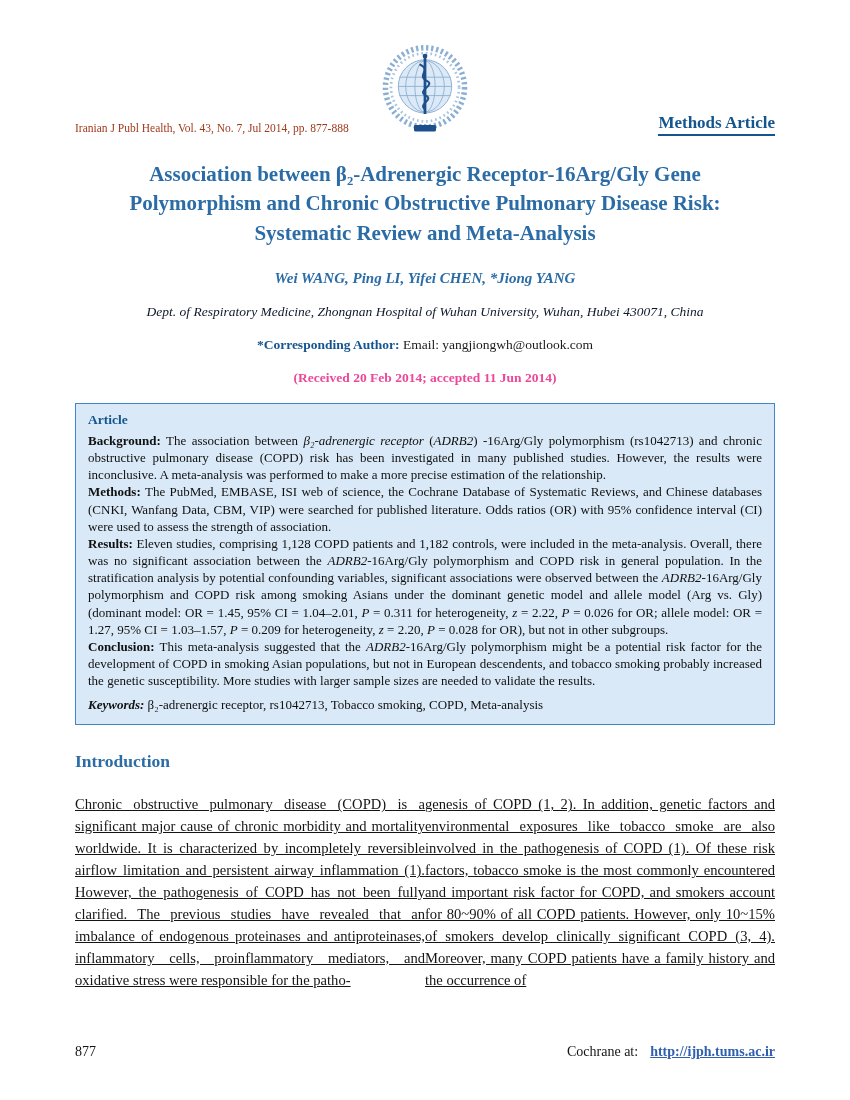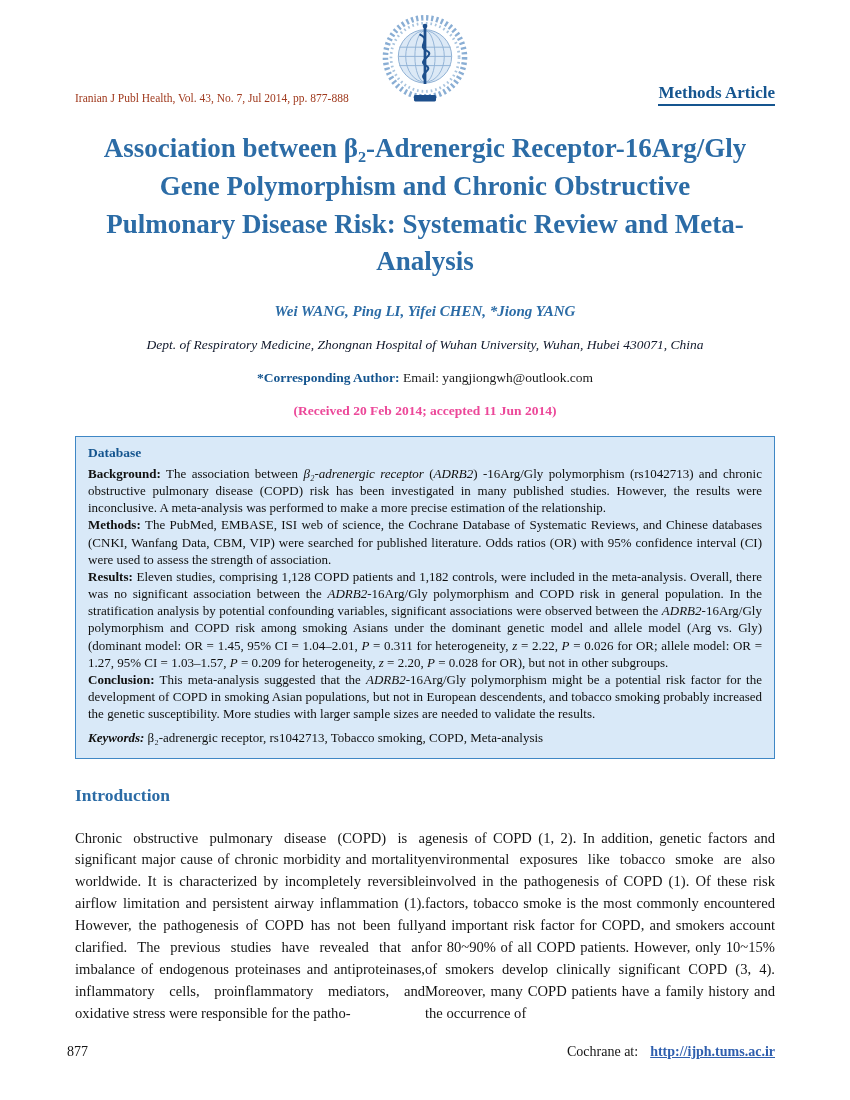--- a/index.html
+++ b/index.html
@@ -4,21 +4,21 @@
 <style>
   * { margin:0; padding:0; box-sizing:border-box; }
   html,body { background:#ffffff; }
   body {
     width:850px; height:1100px;
     font-family:"Liberation Serif", serif;
     color:#141414;
     position:relative;
     overflow:hidden;
   }
-  .page { position:relative; width:850px; height:1100px; padding:12px 75px 0 75px; }
+  .page { position:relative; width:850px; height:1100px; padding:42px 75px 0 75px; }
 
   .header-row {
     display:grid;
     grid-template-columns:1fr auto 1fr;
     align-items:end;
   }
   .journal-info {
     color:#a03a1e;
     font-size:11.5px;
     padding-bottom:6px;
@@ -33,21 +33,21 @@
     border-bottom:2px solid #15558f;
     padding-bottom:1px;
     margin-bottom:4px;
   }
 
   .title {
     margin:20px auto 0 auto;
     max-width:660px;
     text-align:center;
     color:#2c6ca6;
-    font-size:27px;
+    font-size:21px;
     font-weight:bold;
     line-height:1.4;
   }
   .authors {
     margin-top:22px;
     text-align:center;
     color:#2c6ca6;
     font-weight:bold;
     font-style:italic;
     font-size:15px;
@@ -98,31 +98,32 @@
 
   .intro-heading {
     margin-top:26px;
     color:#2c6ca6;
     font-weight:bold;
     font-size:17.5px;
   }
   .columns {
     margin-top:22px;
     display:flex;
+    text-decoration:underline;
   }
   .col {
     flex:1;
     font-size:14.6px;
     line-height:1.5;
     text-align:justify;
   }
 
   .footer {
     position:absolute;
-    left:67px; right:75px; bottom:40px;
+    left:75px; right:75px; bottom:40px;
     display:flex;
     justify-content:space-between;
     align-items:baseline;
     font-size:14px;
   }
   .available { display:flex; gap:12px; align-items:baseline; }
   .footer-link {
     color:#2f5fae;
     font-weight:bold;
     text-decoration:underline;
@@ -163,21 +164,21 @@
 
   <div class="affiliation">Dept. of Respiratory Medicine, Zhongnan Hospital of Wuhan University, Wuhan, Hubei 430071, China</div>
 
   <div class="corresponding">
     <span class="label">*Corresponding Author:</span><span> Email: yangjiongwh@outlook.com</span>
   </div>
 
   <div class="dates">(Received 20 Feb 2014; accepted 11 Jun 2014)</div>
 
   <div class="abstract-box">
-    <div class="abstract-heading">Database</div>
+    <div class="abstract-heading">Article</div>
 
     <p class="abs-par"><span class="abs-label">Background: </span><span><span>The association between </span><span style="font-style: italic;">β₂-adrenergic receptor</span><span> (</span><span style="font-style: italic;">ADRB2</span><span>) -16Arg/Gly polymorphism (rs1042713) and chronic obstructive pulmonary disease (COPD) risk has been investigated in many published studies. However, the results were inconclusive. A meta-analysis was performed to make a more precise estimation of the relationship.</span></span></p>
 
     <p class="abs-par"><span class="abs-label">Methods: </span><span><span>The PubMed, EMBASE, ISI web of science, the Cochrane Database of Systematic Reviews, and Chinese databases (CNKI, Wanfang Data, CBM, VIP) were searched for published literature. Odds ratios (OR) with 95% confidence interval (CI) were used to assess the strength of association.</span></span></p>
 
     <p class="abs-par"><span class="abs-label">Results: </span><span><span>Eleven studies, comprising 1,128 COPD patients and 1,182 controls, were included in the meta-analysis. Overall, there was no significant association between the </span><span style="font-style: italic;">ADRB2</span><span>-16Arg/Gly polymorphism and COPD risk in general population. In the stratification analysis by potential confounding variables, significant associations were observed between the </span><span style="font-style: italic;">ADRB2</span><span>-16Arg/Gly polymorphism and COPD risk among smoking Asians under the dominant genetic model and allele model (Arg vs. Gly) (dominant model: OR = 1.45, 95% CI = 1.04–2.01, </span><span style="font-style: italic;">P</span><span> = 0.311 for heterogeneity, </span><span style="font-style: italic;">z</span><span> = 2.22, </span><span style="font-style: italic;">P</span><span> = 0.026 for OR; allele model: OR = 1.27, 95% CI = 1.03–1.57, </span><span style="font-style: italic;">P</span><span> = 0.209 for heterogeneity, </span><span style="font-style: italic;">z</span><span> = 2.20, </span><span style="font-style: italic;">P</span><span> = 0.028 for OR), but not in other subgroups.</span></span></p>
 
     <p class="abs-par"><span class="abs-label">Conclusion: </span><span><span>This meta-analysis suggested that the </span><span style="font-style: italic;">ADRB2</span><span>-16Arg/Gly polymorphism might be a potential risk factor for the development of COPD in smoking Asian populations, but not in European descendents, and tobacco smoking probably increased the genetic susceptibility. More studies with larger sample sizes are needed to validate the results.</span></span></p>
 
     <p class="abs-par keywords-line"><span class="keywords-label">Keywords: </span><span>β₂-adrenergic receptor, rs1042713, Tobacco smoking, COPD, Meta-analysis</span></p>

